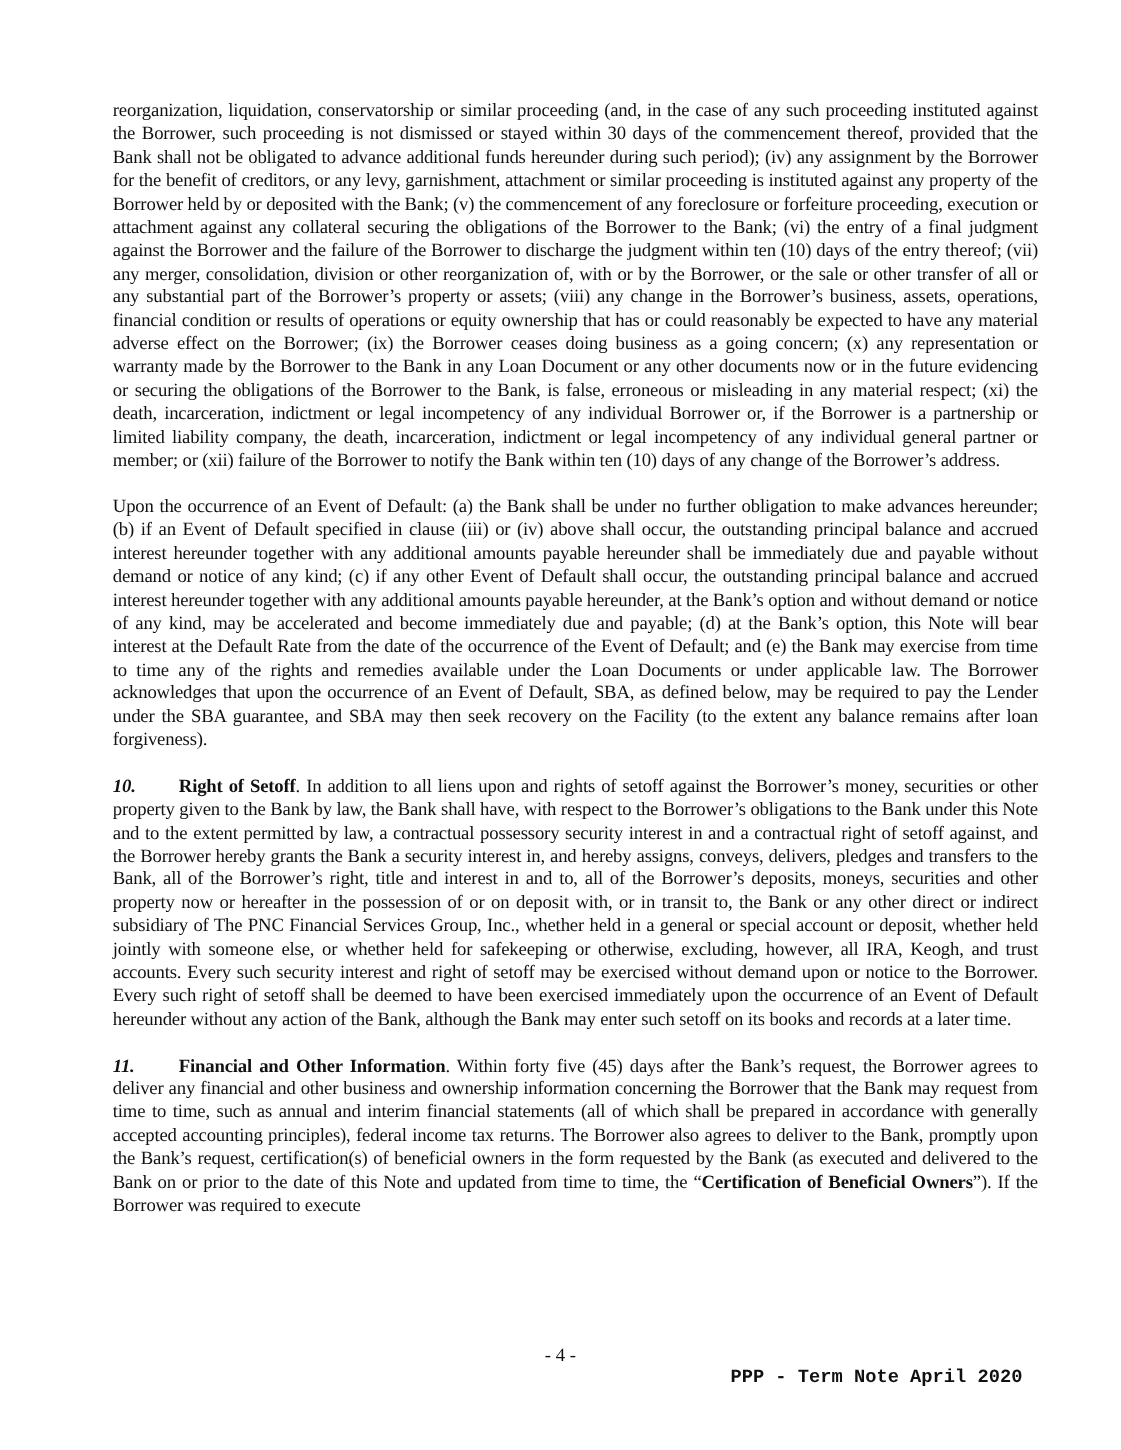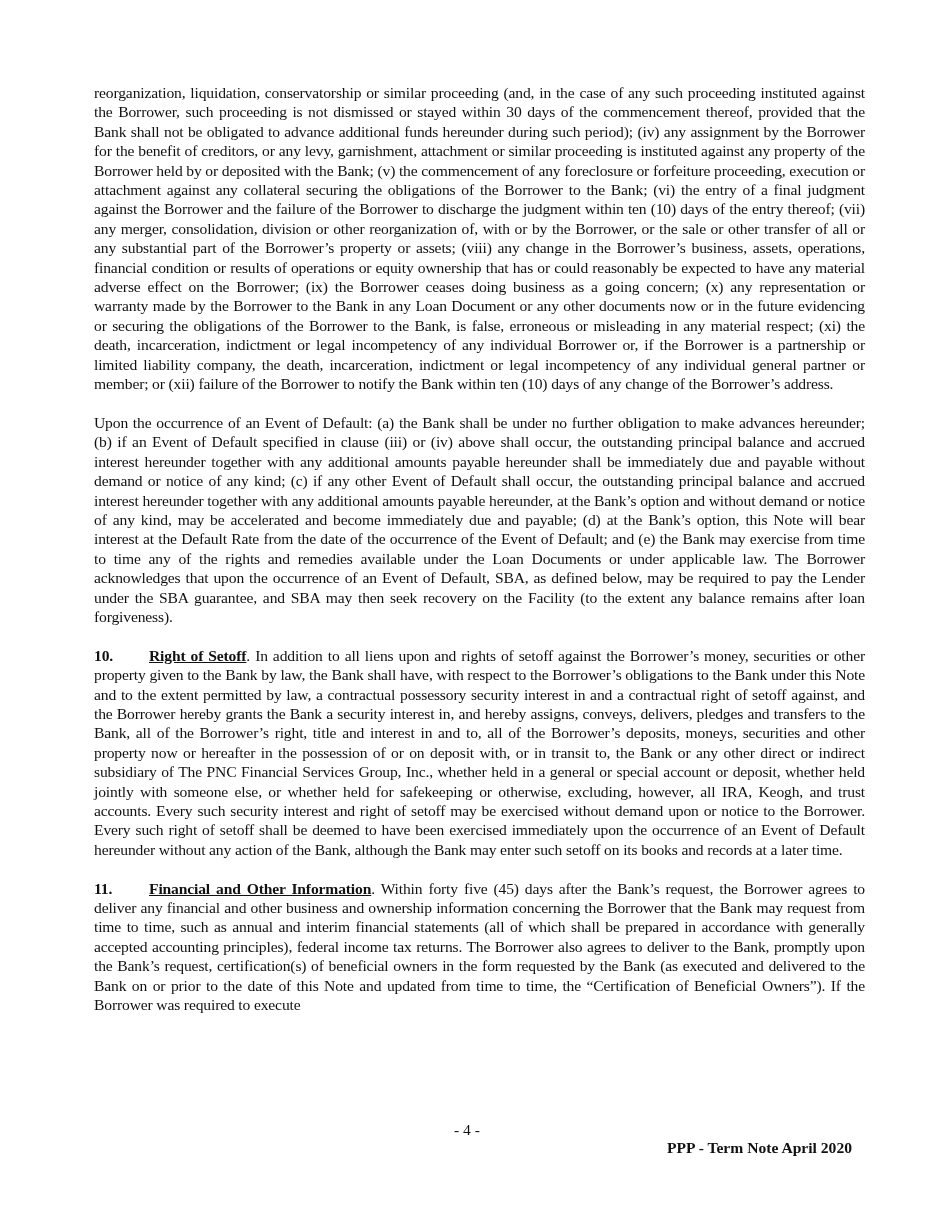--- a/index.html
+++ b/index.html
@@ -9,32 +9,32 @@
     color: #111111;
   }
   .page {
     position: absolute; left: 94px; top: 83px; width: 771px;
     font-size: 15.6px; line-height: 19.4px;
     text-align: justify;
     letter-spacing: -0.15px;
   }
   .para { margin: 0 0 19.4px 0; }
   .para.last { margin-bottom: 0; }
-  .sec-num { font-weight: bold; display: inline-block; width: 55px; }
-  .sec-title { font-weight: bold; text-decoration: underline; }
-  .bold { font-weight: normal; }
+  .sec-num { font-weight: bold; display: inline-block; width: 55px; font-style: italic; }
+  .sec-title { font-weight: bold; }
+  .bold { font-weight: bold; }
   .page-number {
     position: absolute; left: 0; width: 934px; top: 1121px;
     text-align: center; font-size: 15.6px;
     font-family: "Liberation Serif", serif;
   }
   .footer-title {
     position: absolute; right: 82px; top: 1139px;
     font-size: 15.6px; font-weight: bold;
-    font-family: Liberation Serif, serif;
+    font-family: Liberation Mono, monospace;
   }
 </style>
 </head>
 <body>
 
 <div class="page">
   <p class="para">reorganization, liquidation, conservatorship or similar proceeding (and, in the case of any such proceeding instituted against the Borrower, such proceeding is not dismissed or stayed within 30 days of the commencement thereof, provided that the Bank shall not be obligated to advance additional funds hereunder during such period); (iv) any assignment by the Borrower for the benefit of creditors, or any levy, garnishment, attachment or similar proceeding is instituted against any property of the Borrower held by or deposited with the Bank; (v) the commencement of any foreclosure or forfeiture proceeding, execution or attachment against any collateral securing the obligations of the Borrower to the Bank; (vi) the entry of a final judgment against the Borrower and the failure of the Borrower to discharge the judgment within ten (10) days of the entry thereof; (vii) any merger, consolidation, division or other reorganization of, with or by the Borrower, or the sale or other transfer of all or any substantial part of the Borrower’s property or assets; (viii) any change in the Borrower’s business, assets, operations, financial condition or results of operations or equity ownership that has or could reasonably be expected to have any material adverse effect on the Borrower; (ix) the Borrower ceases doing business as a going concern; (x) any representation or warranty made by the Borrower to the Bank in any Loan Document or any other documents now or in the future evidencing or securing the obligations of the Borrower to the Bank, is false, erroneous or misleading in any material respect; (xi) the death, incarceration, indictment or legal incompetency of any individual Borrower or, if the Borrower is a partnership or limited liability company, the death, incarceration, indictment or legal incompetency of any individual general partner or member; or (xii) failure of the Borrower to notify the Bank within ten (10) days of any change of the Borrower’s address.</p>
 
   <p class="para">Upon the occurrence of an Event of Default:  (a) the Bank shall be under no further obligation to make advances hereunder; (b) if an Event of Default specified in clause (iii) or (iv) above shall occur, the outstanding principal balance and accrued interest hereunder together with any additional amounts payable hereunder shall be immediately due and payable without demand or notice of any kind; (c) if any other Event of Default shall occur, the outstanding principal balance and accrued interest hereunder together with any additional amounts payable hereunder, at the Bank’s option and without demand or notice of any kind, may be accelerated and become immediately due and payable; (d) at the Bank’s option, this Note will bear interest at the Default Rate from the date of the occurrence of the Event of Default; and (e) the Bank may exercise from time to time any of the rights and remedies available under the Loan Documents or under applicable law.   The Borrower acknowledges that upon the occurrence of an Event of Default, SBA, as defined below,  may be required to pay the Lender under the SBA guarantee, and SBA may then seek recovery on the Facility (to the extent any balance remains after loan forgiveness).</p>
 

